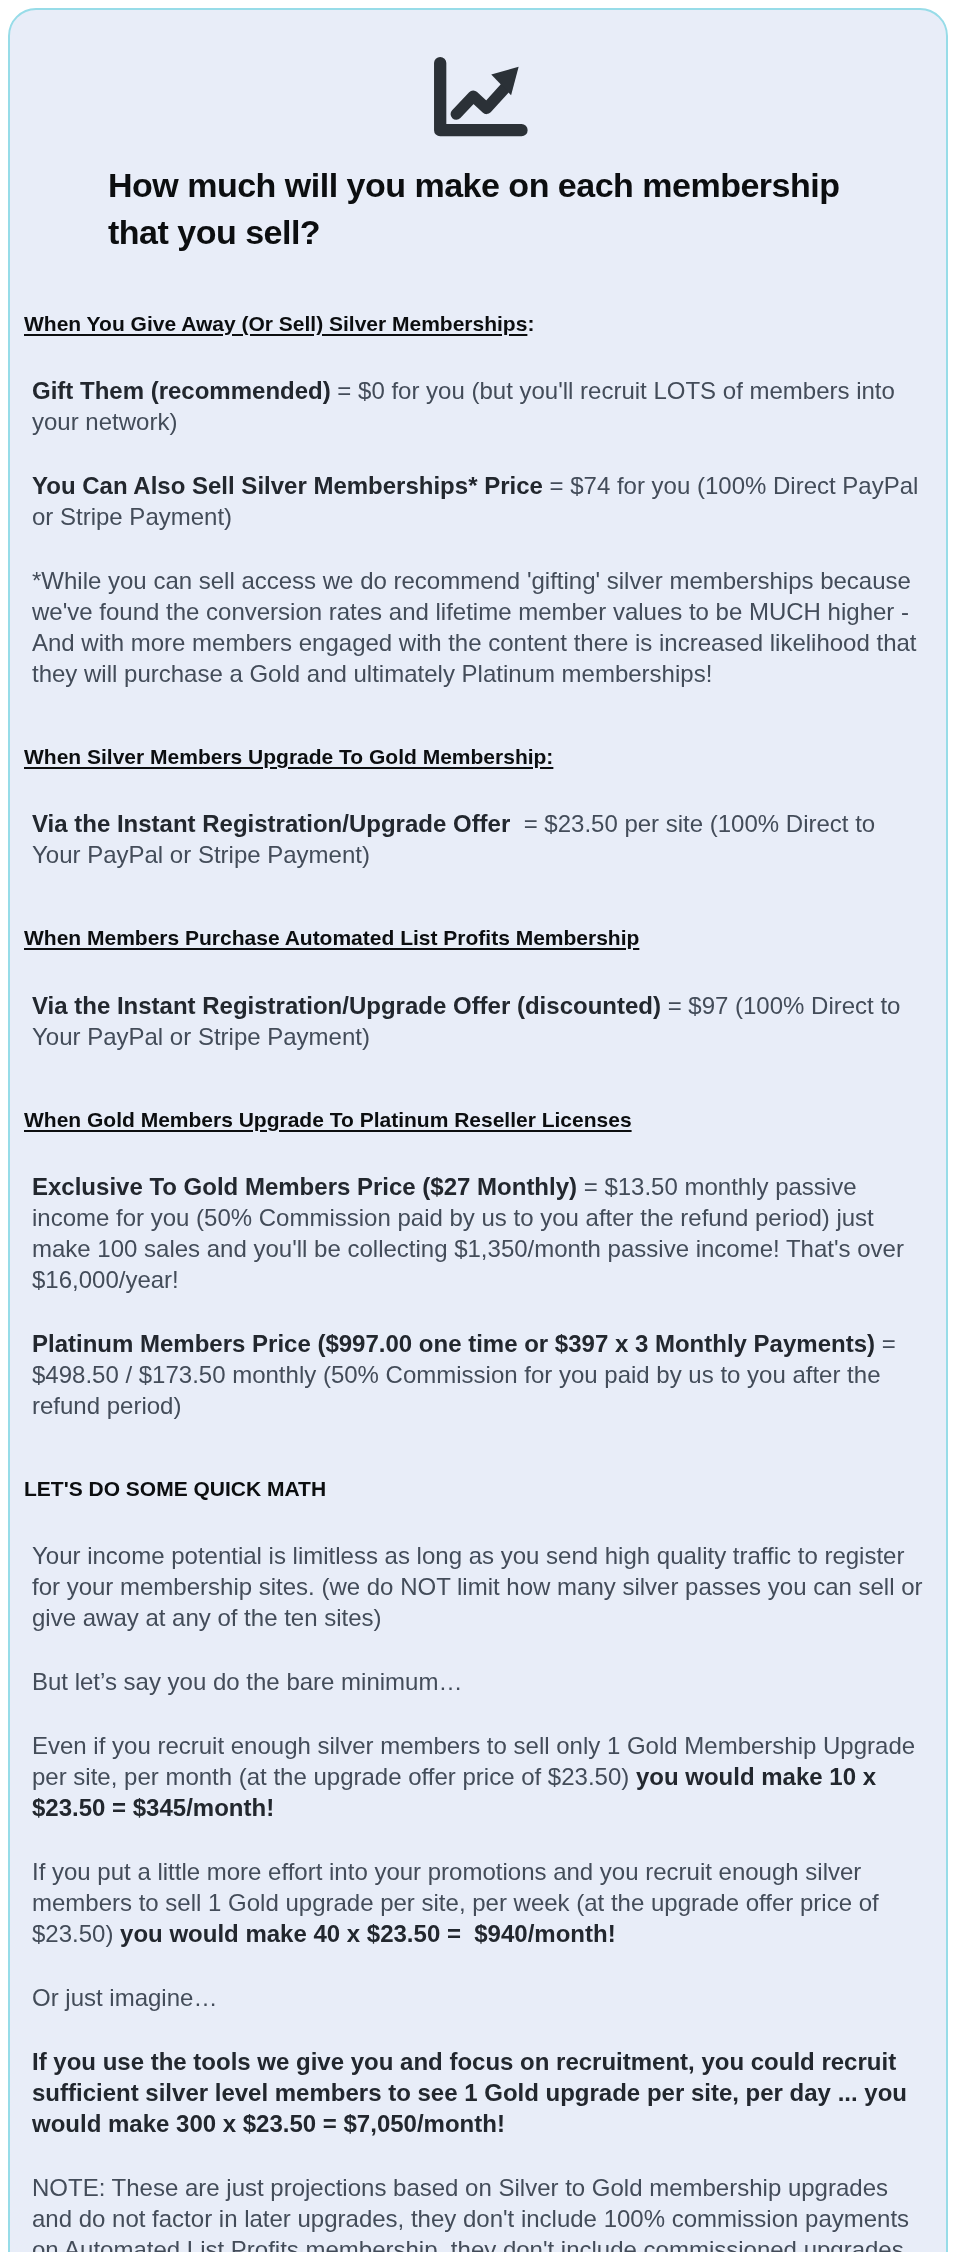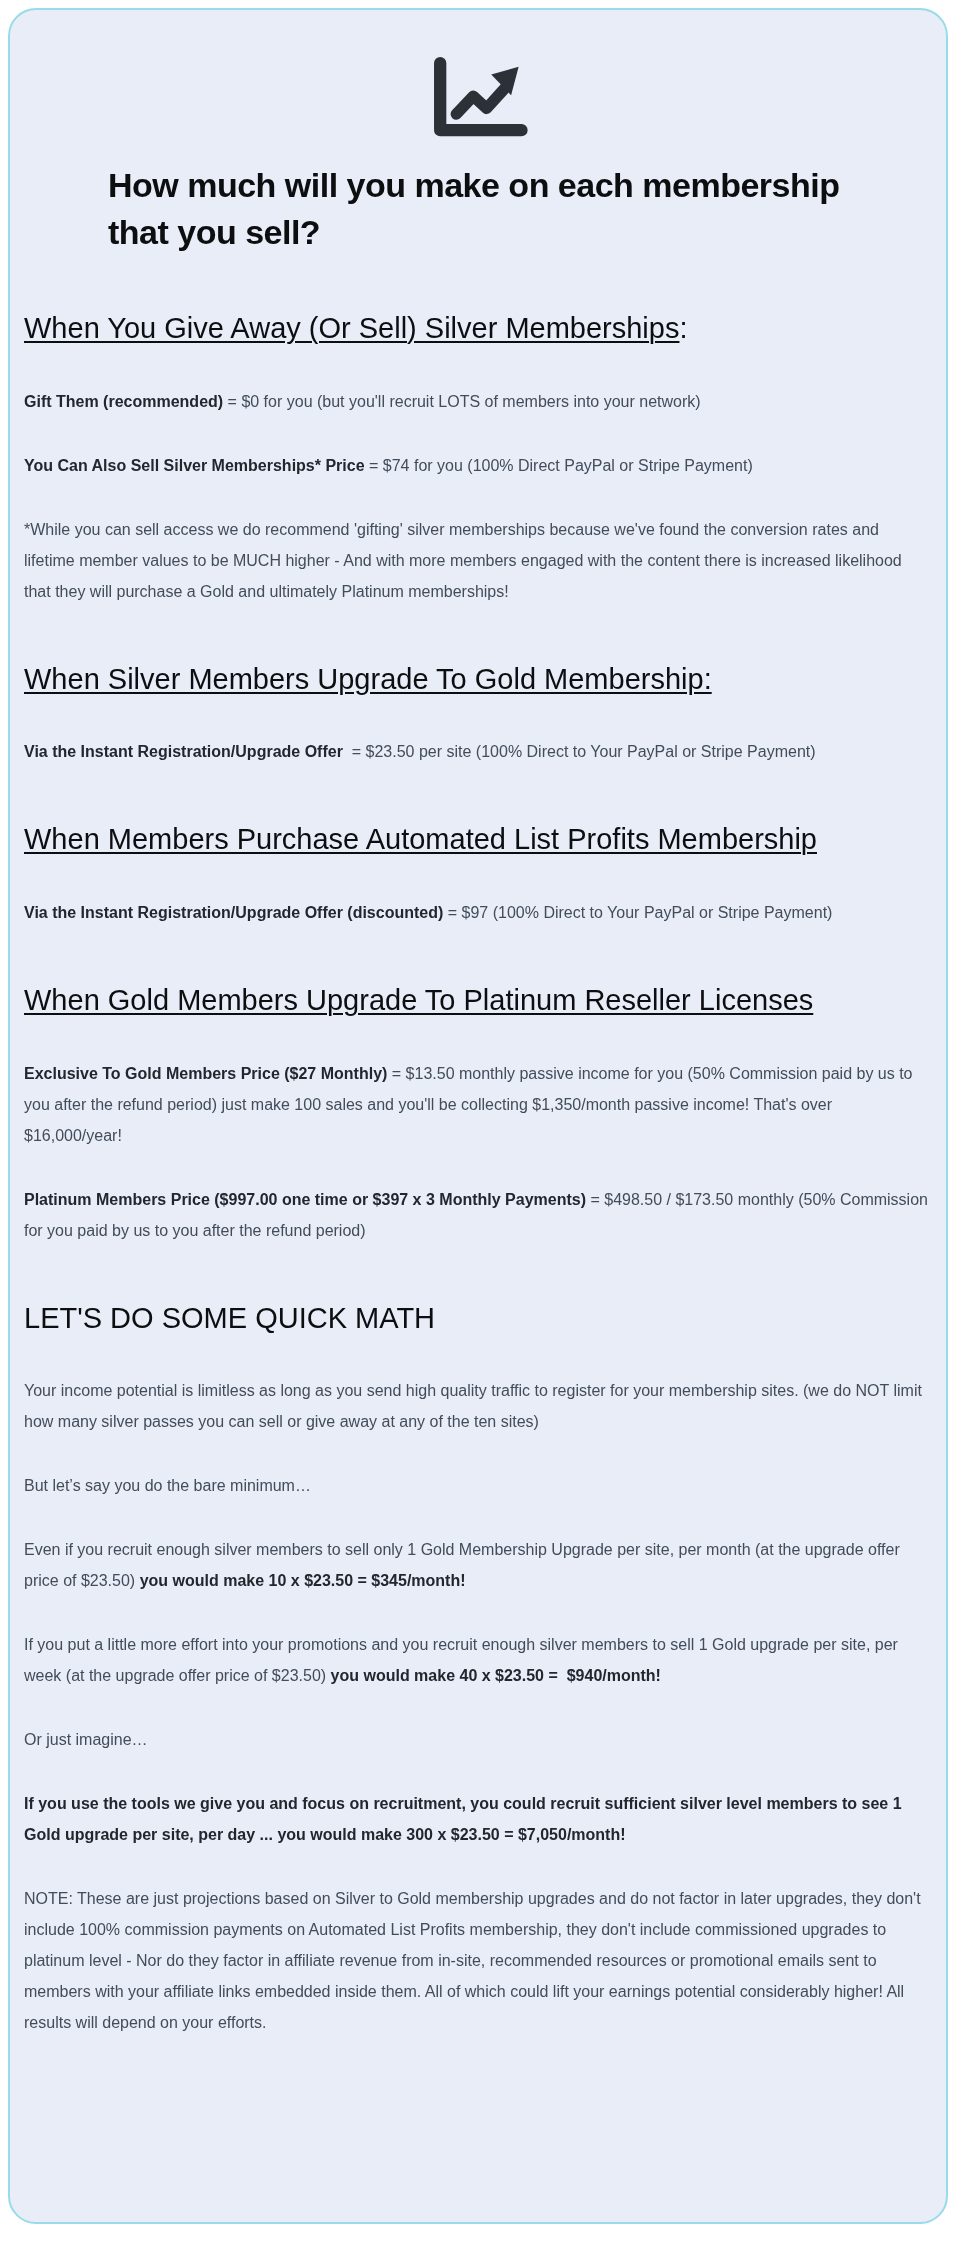--- a/index.html
+++ b/index.html
@@ -34,37 +34,37 @@
     text-align:left;
     font-size:34px;
     line-height:1.38;
     font-weight:bold;
     color:var(--heading-text);
     letter-spacing:-0.5px;
     max-width:740px;
     margin:16px auto 0 auto;
   }
   #content h2{
-    font-size:29px;
+    font-size:21px;
     line-height:1.3;
-    font-weight:normal;
+    font-weight:bold;
     color:var(--heading-text);
     margin:54px 0 38px 0;
   }
   #content h2 .u{
     text-decoration:underline;
     text-decoration-thickness:2px;
     text-underline-offset:3px;
   }
   #content h2.no-underline .u{text-decoration:none;}
   #content p{
-    font-size:16px;
+    font-size:24px;
     line-height:31px;
     color:var(--body-text);
-    margin:33px 0;
+    margin:33px 8px;
   }
   #content p b{color:var(--strong-text);}
   #content p .red{color:var(--note-red);font-weight:bold;}
 </style>
 </head>
 <body>
 
 <div class="card">
   <div class="icon-wrap">
     <svg width="104" height="86" viewBox="0 0 110 90" aria-hidden="true">

